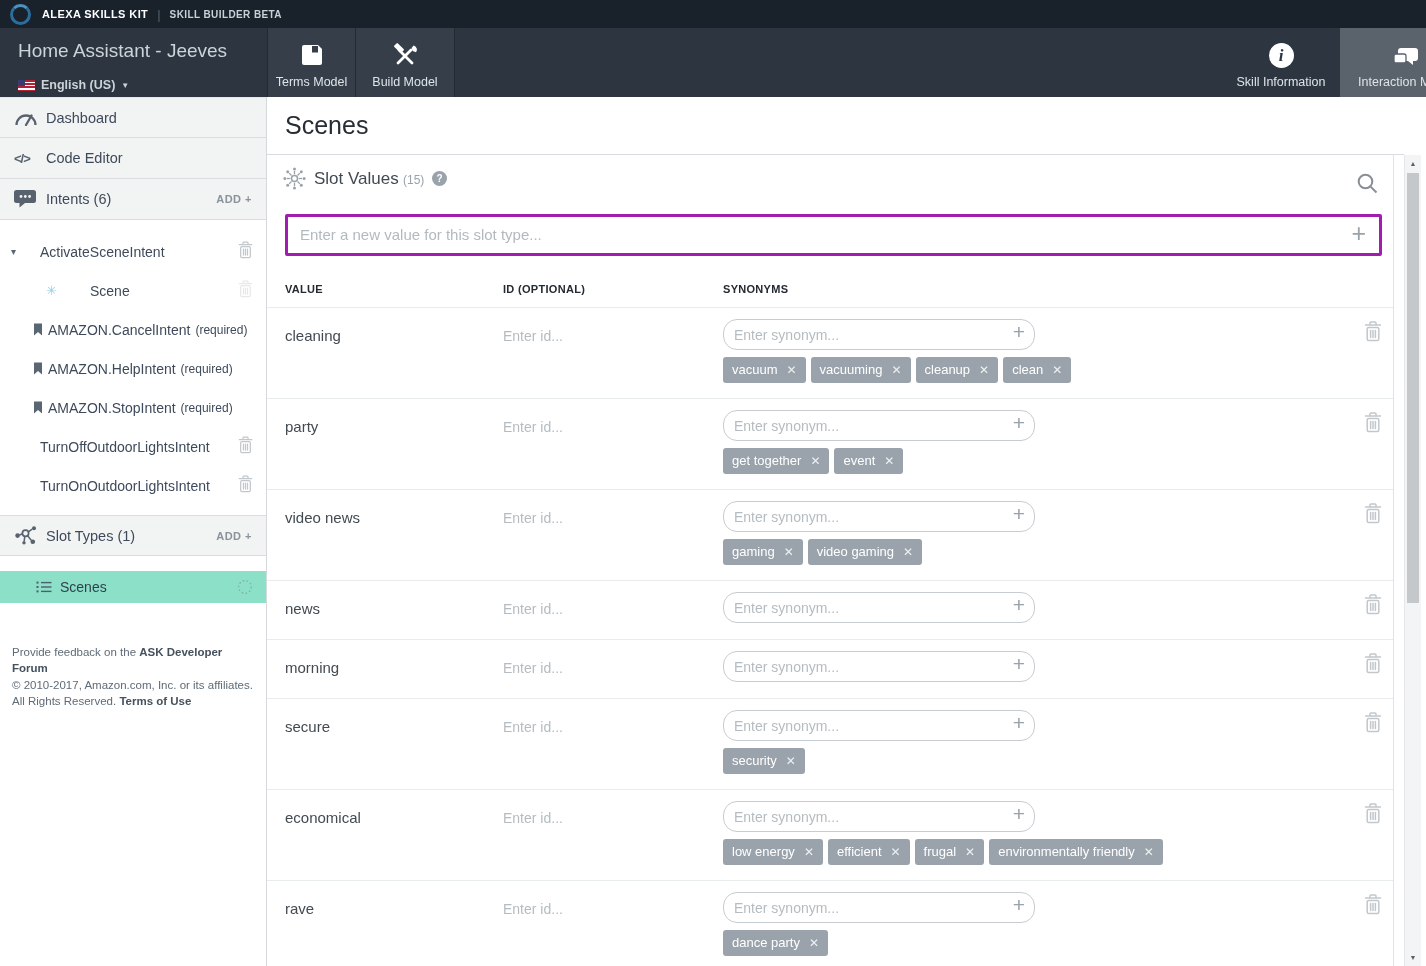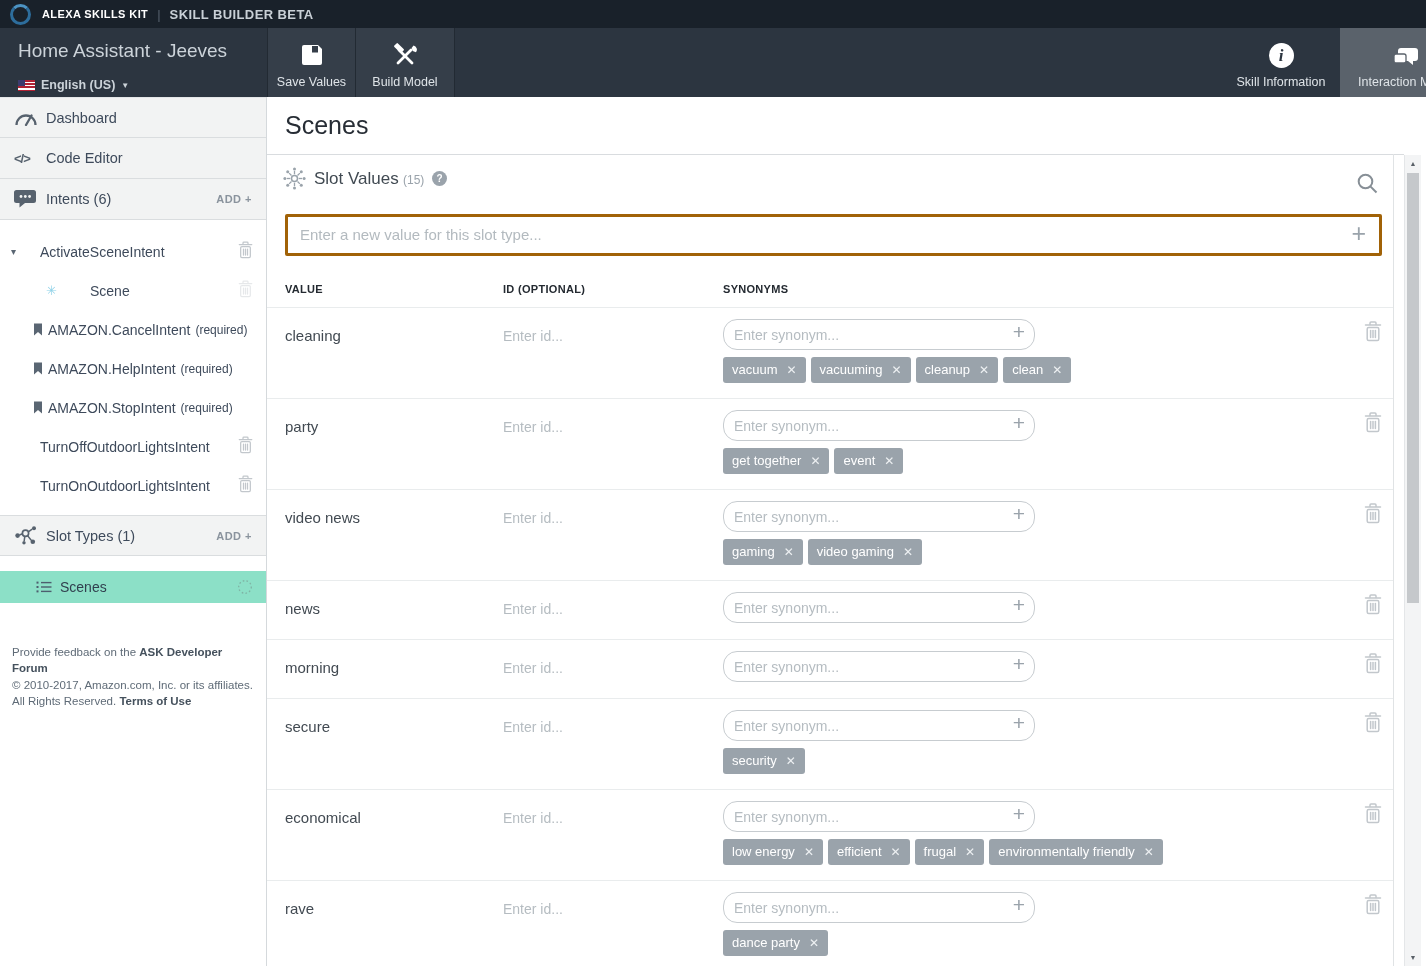--- a/index.html
+++ b/index.html
@@ -5,21 +5,21 @@
   html,body{margin:0;padding:0}
   body{width:1426px;height:966px;overflow:hidden;position:relative;background:#fff;
        font-family:"Liberation Sans",sans-serif;-webkit-font-smoothing:antialiased}
 
   
   .topbar{position:absolute;left:0;top:0;width:1426px;height:28px;background:#19212a;
           display:flex;align-items:center;gap:11px;padding-left:10px;box-sizing:border-box;z-index:30}
   .logo-ring{width:15px;height:15px;border:3px solid #2d6d9c;border-top-color:#4c93c3;border-radius:50%}
   .topbar-brand{color:#ffffff;font-size:11px;font-weight:bold;letter-spacing:.4px}
   .topbar-sep{color:#56616d;font-size:13px;margin:0 -2px}
-  .topbar-beta{color:#c9d0d6;font-size:13px;font-weight:bold;letter-spacing:.4px}
+  .topbar-beta{color:#c9d0d6;font-size:10px;font-weight:bold;letter-spacing:.4px}
 
   
   .header{position:absolute;left:0;top:28px;width:1426px;height:69px;background:#2c3540;z-index:20}
   .skill-block{position:absolute;left:18px;top:12px}
   .skill-name{font-size:19px;color:#ccd3d9}
   .locale-row{margin-top:16px;display:flex;align-items:center;gap:6px;cursor:pointer}
   .flag{width:17px;height:11px;position:relative;flex:none;
         background:repeating-linear-gradient(#b22234 0 1.6px,#fff 1.6px 3.2px)}
   .flag::after{content:"";position:absolute;left:0;top:0;width:7px;height:6px;background:#3c3b6e}
   .locale-label{font-size:12.5px;color:#ccd3d9;font-weight:bold}
@@ -77,21 +77,21 @@
   .page-title{position:absolute;left:18px;top:14px;font-size:25px;color:#272d35}
   .title-divider{position:absolute;left:0;top:57px;width:1137px;height:1px;background:#d9dcdf}
   .main-right-border{position:absolute;left:1126px;top:57px;bottom:0;width:1px;background:#e0e3e5}
   .snow-ico{position:absolute;left:15px;top:69px}
   .section-title{position:absolute;left:47px;top:72px;font-size:17px;color:#414a52}
   .section-count{position:absolute;left:136px;top:76px;font-size:12px;color:#9aa3ab}
   .help-badge{position:absolute;left:165px;top:74px;width:15px;height:15px;border-radius:50%;background:#9aa3ab;
               color:#fff;font-size:10px;font-weight:bold;display:flex;align-items:center;justify-content:center;cursor:pointer}
   .search-ico{position:absolute;left:1090px;top:76px;cursor:pointer}
   .new-value-box{position:absolute;left:18px;top:117px;width:1097px;height:42px;box-sizing:border-box;
-                 border:3px solid #a16207;border-radius:2px;background:#fff;cursor:text}
+                 border:3px solid #a21caf;border-radius:2px;background:#fff;cursor:text}
   .new-value-ph{position:absolute;left:12px;top:9px;font-size:15px;color:#b3babf}
   .nv-plus{position:absolute;right:13px;top:2px;font-size:25px;font-weight:300;color:#9aa3ab;cursor:pointer}
   .cols{position:absolute;top:186px;left:0;width:1126px;height:24px;font-size:11px;font-weight:bold;
         color:#242a31;letter-spacing:.3px}
   .col-value{position:absolute;left:18px}.col-id{position:absolute;left:236px}.col-syn{position:absolute;left:456px}
   .rows-wrap{position:absolute;left:0;top:210px;width:1126px;border-top:1px solid #e9eced}
   .value-row{position:relative;border-bottom:1px solid #e9eced}
   .value-row.tall{height:90px}.value-row.short{height:58px}
   .cell-value{position:absolute;left:18px;top:19px;font-size:15px;color:#424a52}
   .cell-id{position:absolute;left:236px;top:20px;font-size:14px;color:#b5bcc1;cursor:text}
@@ -133,21 +133,21 @@
   </div>
 
   <div class="hdr-actions">
     <div class="hdr-btn">
       <span class="hdr-ico">
         <svg width="24" height="24" viewBox="0 0 24 24">
             <path d="M2 4 a2 2 0 0 1 2-2 h14 l4 4 v14 a2 2 0 0 1 -2 2 h-16 a2 2 0 0 1 -2-2 z" fill="#fff"></path>
             <rect x="12" y="3" width="6" height="6.5" fill="#353e49"></rect>
           </svg>
       </span>
-      <span class="hdr-btn-label">Save Values</span>
+      <span class="hdr-btn-label">Terms Model</span>
     </div>
     <div class="hdr-btn">
       <span class="hdr-ico">
         <svg width="26" height="24" viewBox="0 0 26 24">
             <g stroke="#fff" stroke-width="2.8" stroke-linecap="round">
               <line x1="6" y1="20" x2="19" y2="7"></line>
               <line x1="7" y1="7" x2="20" y2="20"></line>
             </g>
             <rect x="2" y="2.5" width="10" height="5" rx="1" transform="rotate(45 7 5)" fill="#fff"></rect>
             <path d="M21.5 2.5 a4.2 4.2 0 0 1 2.4 6.8 l-3.2-1.2 -1.1-3.2 z" fill="#fff"></path>

